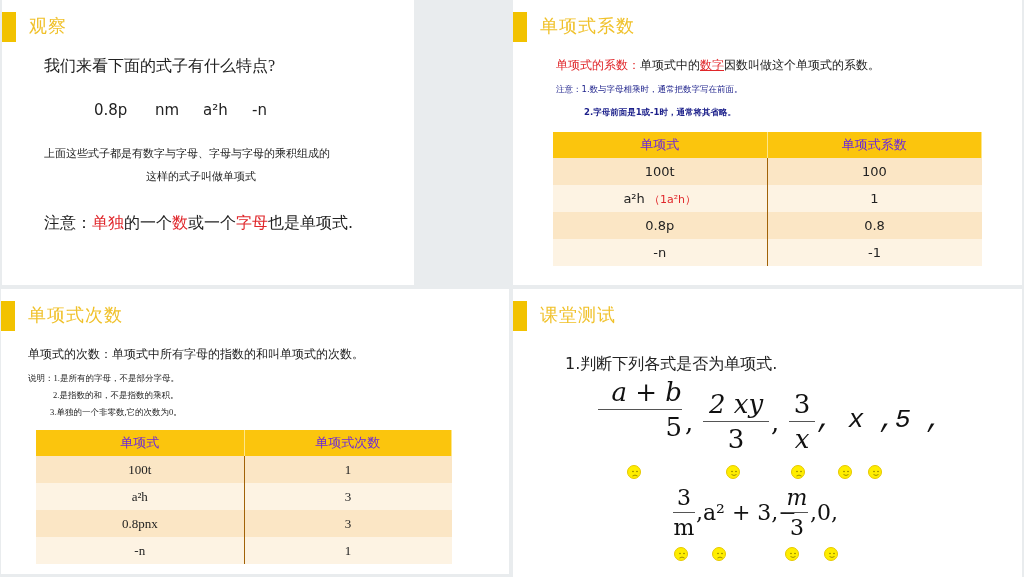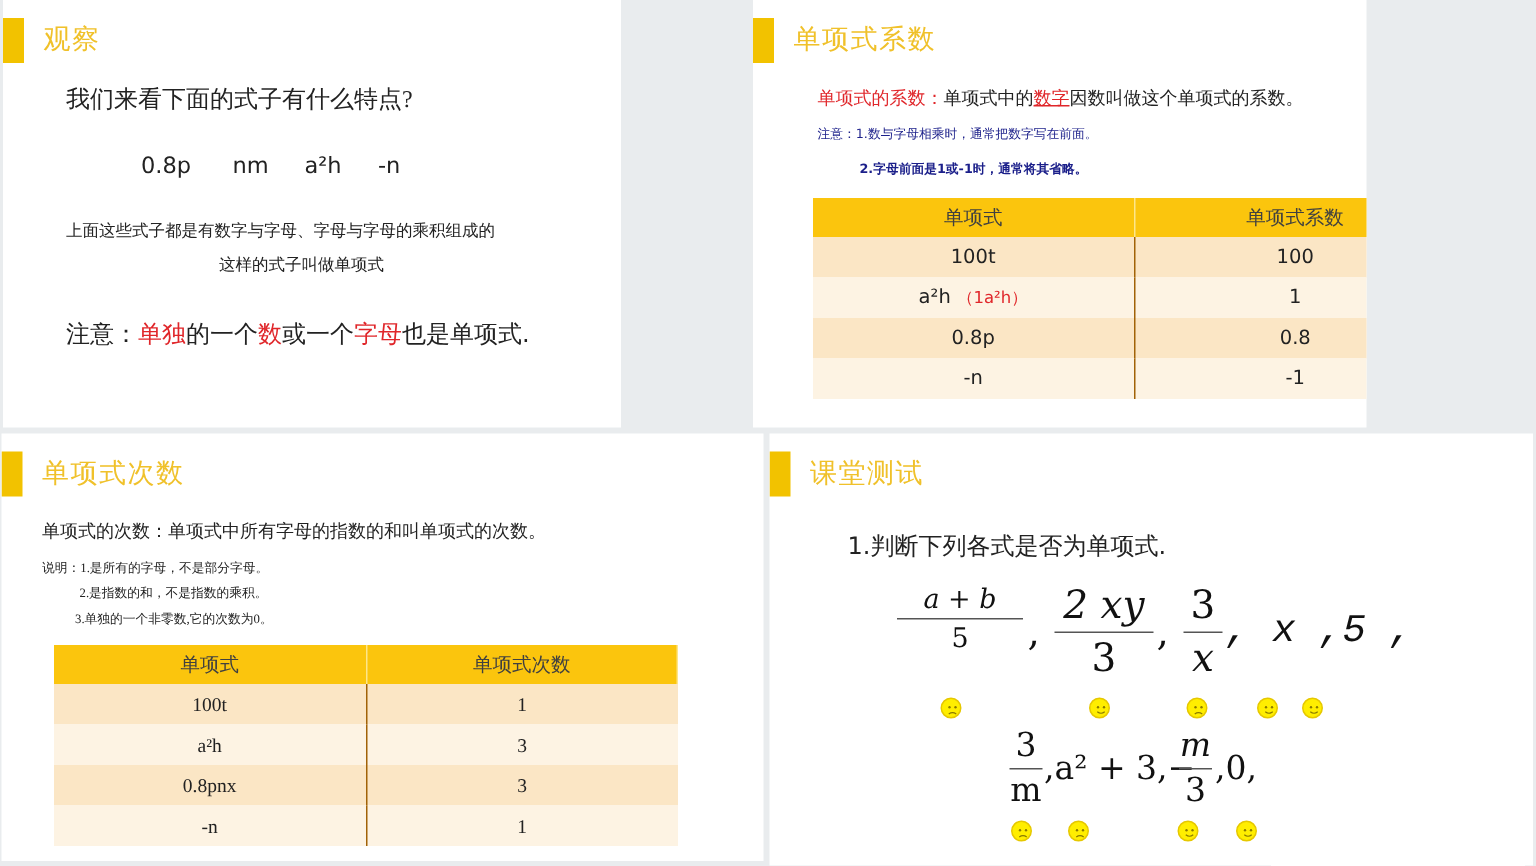--- a/index.html
+++ b/index.html
@@ -6,21 +6,21 @@
   body {
     width: 1024px; height: 577px; overflow: hidden;
     background: #e9ecee;
     font-family: "DejaVu Sans", "Liberation Sans", sans-serif;
     position: relative;
   }
   .slide {
     position: absolute; background: #ffffff; overflow: hidden;
   }
   #s1 { left: 2px; top: 0; width: 412px; height: 285px; }
-  #s2 { left: 502px; top: 0; width: 409px; height: 285px; }
+  #s2 { left: 513px; top: 0; width: 509px; height: 285px; }
   #s3 { left: 1px; top: 289px; width: 508px; height: 285px; font-family: Liberation Serif, serif; }
   #s4 { left: 513px; top: 289px; width: 509px; height: 348px; }
 
   .title-bar {
     position: absolute; left: 0; top: 12px; width: 14px; height: 30px;
     background: #f2c200;
   }
   .title {
     position: absolute; left: 27px; top: 14px;
     font-size: 18px; color: #f0c12a; letter-spacing: 1px;
@@ -28,21 +28,21 @@
 
   .abs { position: absolute; white-space: nowrap; color: #222; }
   .red { color: #e0262a; }
   .blue { color: #1b1f8a; }
   .underline { text-decoration: underline; }
 
   table.tbl {
     position: absolute; border-collapse: collapse; font-size: 13px; color: #222;
   }
   table.tbl th {
-    background: #fbc50d; color: #404040; font-weight: normal; height: 26px;
+    background: #fbc50d; color: #6d28d9; font-weight: normal; height: 26px;
     border-right: 1px solid #fde68a;
   }
   table.tbl td { text-align: center; height: 27px; }
   table.tbl tr.odd td { background: #fbe6c5; }
   table.tbl tr.even td { background: #fdf3e3; }
   table.tbl td:first-child { border-right: 1px solid #a16207; }
 
   
   .math { font-family: "DejaVu Serif", "Liberation Serif", serif; color: #111; }
   .frac { position: absolute; text-align: center; }
@@ -138,21 +138,21 @@
     </tr>
   </tbody>
     </table>
 </div>
 
 <div class="slide" id="s4">
   <div class="title-bar"></div>
   <div class="title">课堂测试</div>
   <div class="abs" style="left:52px;top:65px;font-size:16px;">1.判断下列各式是否为单项式.</div>
 
-  <div class="frac math" style="left:85px;top:100px;width:84px;font-size:18px;">
+  <div class="frac math" style="left:85px;top:88px;width:84px;font-size:26px;text-align:right;">
     <span class="num ital">a + b</span>
     <span class="line"></span>
     <span class="den">5</span>
   </div>
   <div class="abs math" style="left:172px;top:118px;font-size:26px;">,</div>
   <div class="frac math" style="left:190px;top:100px;width:66px;font-size:26px;">
     <span class="num ital">2 xy</span>
     <span class="line"></span>
     <span class="den">3</span>
   </div>

